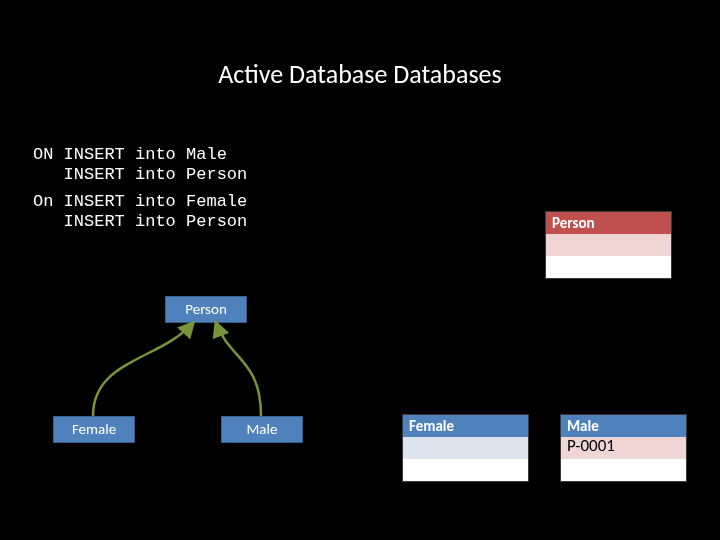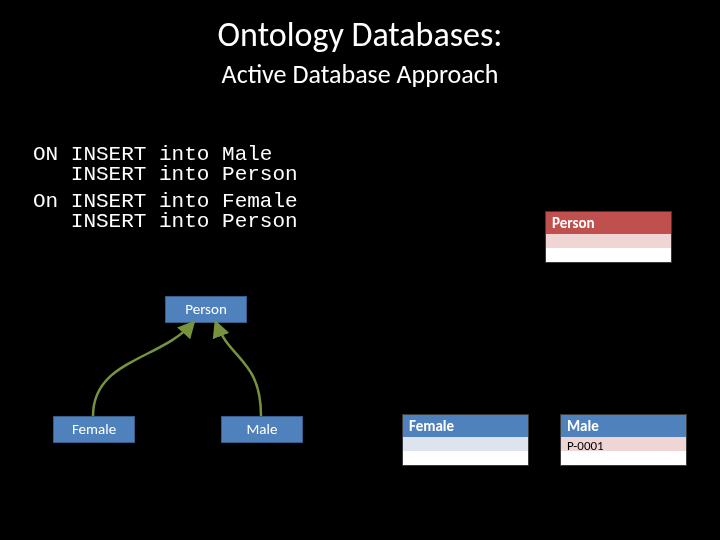--- a/index.html
+++ b/index.html
@@ -34,21 +34,21 @@
     width: 720px;
     text-align: center;
     font-size: 26px;
     font-weight: 400;
     color: #fff;
   }
   .code {
     position: absolute;
     left: 33px;
     font-family: "Courier New", monospace;
-    font-size: 21px;
+    font-size: 17px;
     line-height: 20px;
     white-space: pre;
     color: #fff;
   }
   .code1 { top: 145px; }
   .code2 { top: 192px; }
 
   
   .ent {
     position: absolute;
@@ -73,23 +73,23 @@
   }
   .tbl .hdr {
     height: 22px;
     line-height: 22px;
     font-size: 15px;
     padding-left: 6px;
     color: #fff;
     font-weight: 600;
   }
   .tbl .row {
-    height: 14px;
+    height: 22px;
     padding-left: 6px;
-    font-size: 13px;
+    font-size: 17px;
     color: #000;
     line-height: 18px;
   }
   .tbl.person-tbl { left: 545px; top: 211px; }
   .tbl.person-tbl .hdr { background: #c0504d; }
   .tbl.person-tbl .row.r1 { background: #efd6d5; }
   .tbl.person-tbl .row.r2 { background: #fff; }
 
   .tbl.female-tbl { left: 402px; top: 414px; }
   .tbl.female-tbl .hdr { background: #4f81bd; }
@@ -107,22 +107,21 @@
     left: 0; top: 0;
     width: 720px; height: 540px;
     pointer-events: none;
   }
 </style>
 </head>
 <body>
 
 <div class="slide">
 
-  <div class="title">Ontology Databases:</div>
-  <div class="subtitle">Active Database Approach</div>
+  <div class="subtitle">Active Database Databases</div>
 
   <div class="code code1">ON INSERT into Male
    INSERT into Person</div>
   <div class="code code2">On INSERT into Female
    INSERT into Person</div>
 
   <div class="ent person-node">Person</div>
   <div class="ent female-node">Female</div>
   <div class="ent male-node">Male</div>
 

